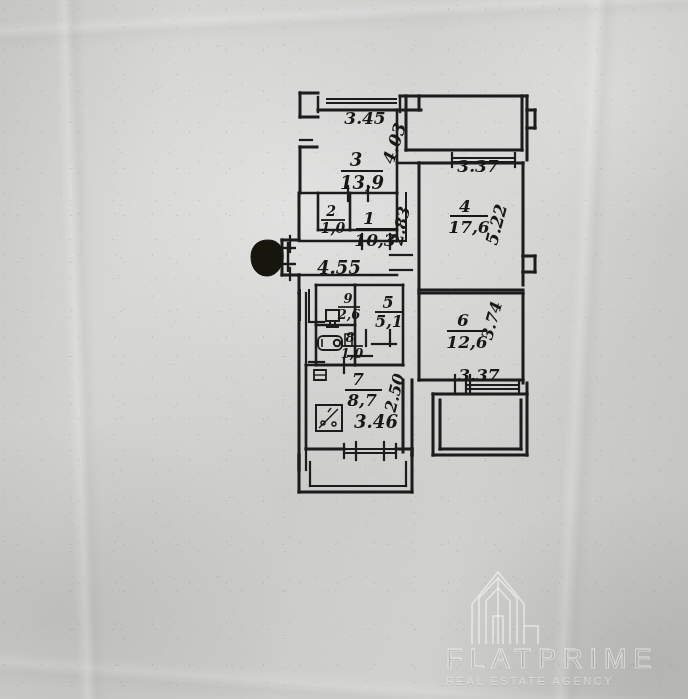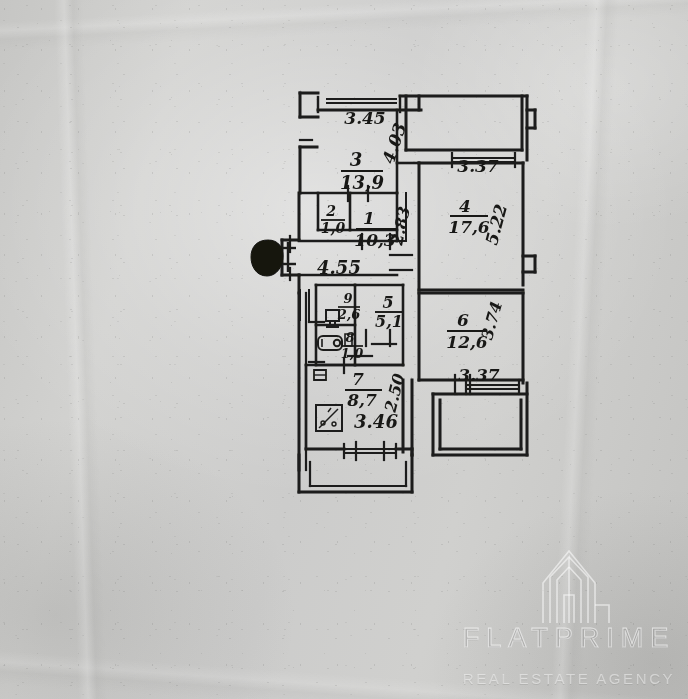--- a/index.html
+++ b/index.html
@@ -55,44 +55,44 @@
   
   #plan-svg {
     position: absolute;
     inset: 0;
     width: 688px;
     height: 699px;
   }
   
   #watermark {
     position: absolute;
-    right: 4px;
+    right: 12px;
     bottom: 12px;
     width: 230px;
-    text-align: center;
+    text-align: left;
     pointer-events: none;
   }
   #wm-mark-wrap { line-height: 0; }
   #wm-name {
     font-family: "Liberation Sans", sans-serif;
     font-size: 27px;
     letter-spacing: 7px;
     color: rgba(255,255,255,0.00);
     -webkit-text-stroke: 1px rgba(249,249,249,0.62);
     text-shadow: 0 1px 0 rgba(130,130,128,0.30);
     margin-top: -2px;
     white-space: nowrap;
   }
   #wm-sub {
     font-family: "Liberation Sans", sans-serif;
-    font-size: 15px;
+    font-size: 11px;
     letter-spacing: 2.6px;
     color: rgba(245,245,245,0.52);
     text-shadow: 0 1px 0 rgba(135,135,133,0.28);
-    margin-top: 16px;
+    margin-top: 0;
     white-space: nowrap;
   }
 </style>
 </head>
 <body>
 
 <div id="page">
 
   <div id="paper-bg"></div>
   <div id="paper-creases"></div>

